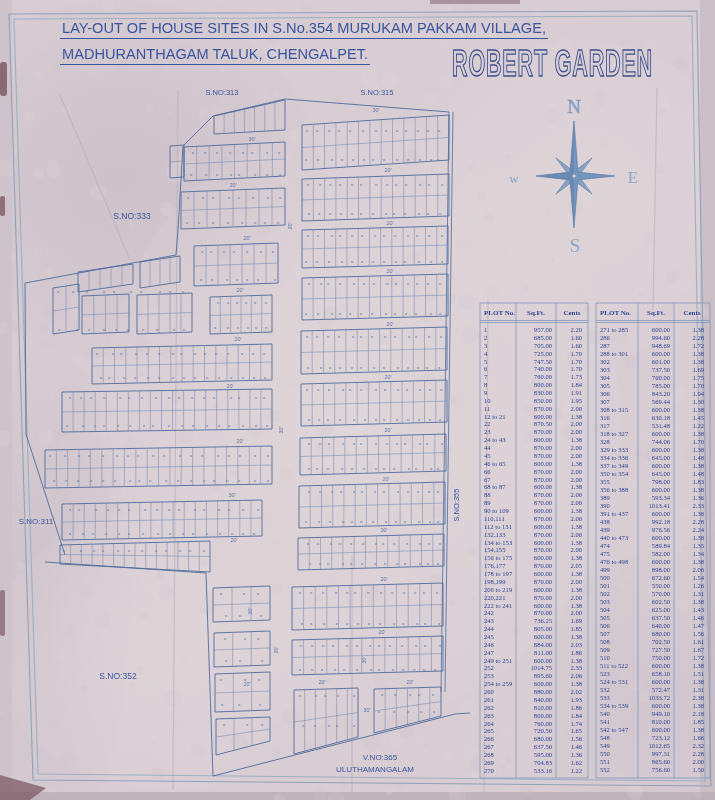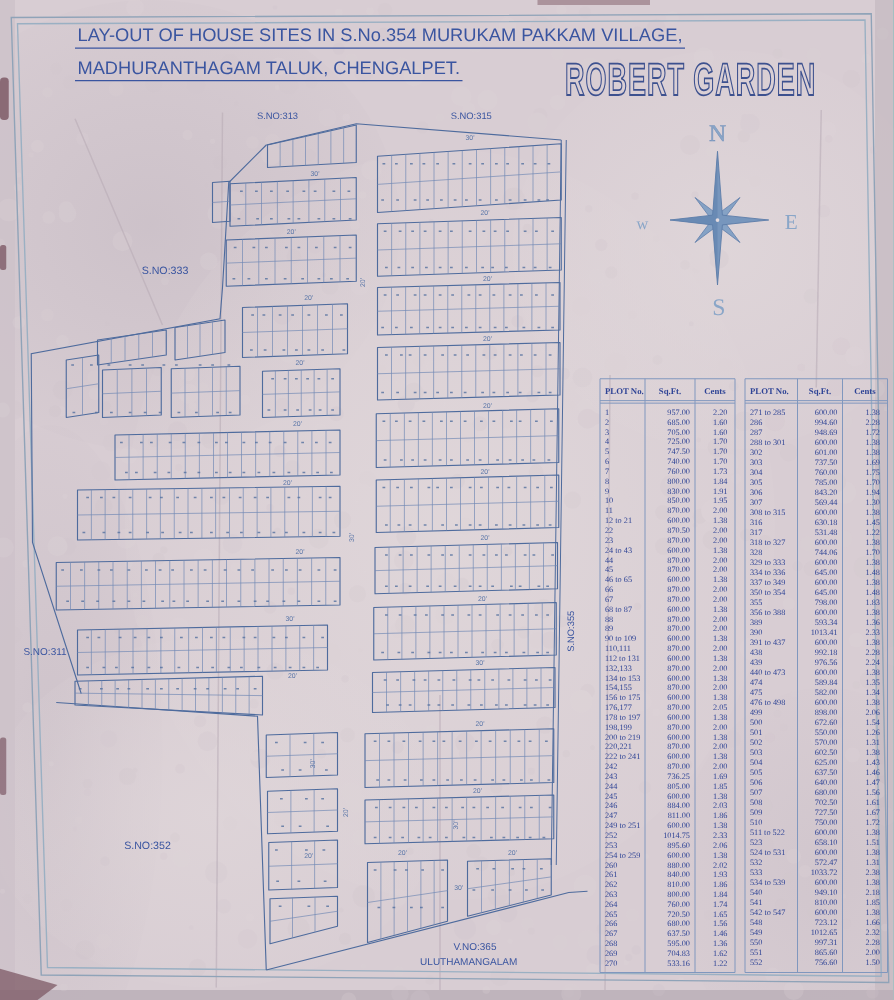--- a/index.html
+++ b/index.html
@@ -1,14 +1,14 @@
 <!DOCTYPE html>
 <html><head><meta charset="utf-8"><style>
 html,body{margin:0;padding:0;background:#cfc4ca;}
-.page{position:relative;width:715px;height:800px;overflow:hidden;background:#14b8a6;font-family:"Liberation Sans",sans-serif;}
+.page{position:relative;width:715px;height:800px;overflow:hidden;background:#fca5a5;font-family:"Liberation Sans",sans-serif;}
 </style></head><body>
 <div class="page">
 <svg width="715" height="800" viewBox="0 0 715 800" xmlns="http://www.w3.org/2000/svg">
 <defs>
 <radialGradient id="p1" cx="50%" cy="50%" r="60%">
           <stop offset="0%" stop-color="#e0d7da"></stop>
           <stop offset="100%" stop-color="#e0d7da" stop-opacity="0"></stop>
         </radialGradient>
 <radialGradient id="p2" cx="50%" cy="50%" r="60%">
           <stop offset="0%" stop-color="#cabfc7"></stop>

